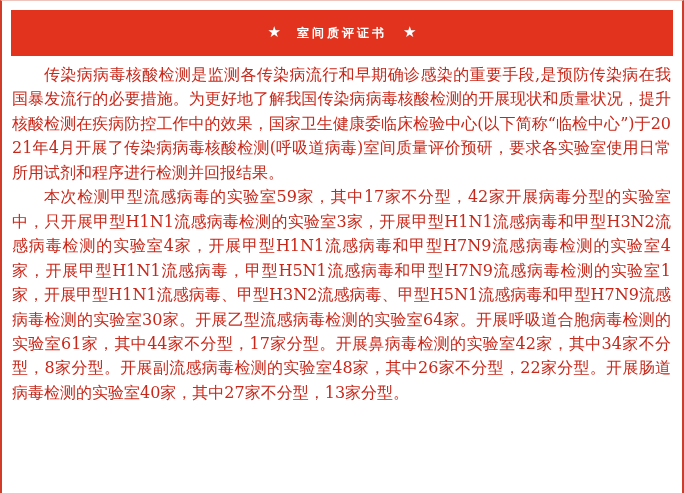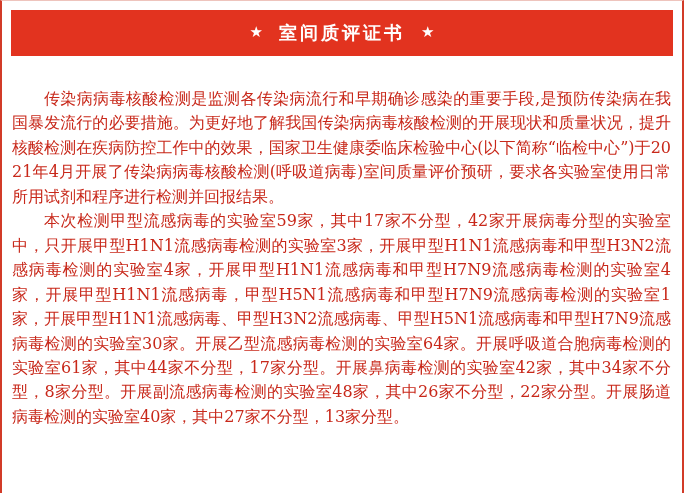--- a/index.html
+++ b/index.html
@@ -29,32 +29,32 @@
     margin:9px 9px 0 9px;
     height:46px;
     background:var(--banner-bg);
     color:var(--banner-text);
     display:flex;
     align-items:center;
     justify-content:center;
     gap:16px;
   }
   .banner-title{
-    font-size:18px;
+    font-size:12px;
     font-weight:bold;
     letter-spacing:3px;
   }
   .star{
     font-size:15px;
     line-height:1;
     transform:translateY(-1px);
   }
   .body-text{
     margin:0 11px 16px 10px;
-    padding-top:31px;
+    padding-top:7px;
     color:var(--body-text);
     font-size:16px;
     line-height:24.45px;
     text-align:justify;
   }
   .body-text p{
     margin:0;
     text-indent:2em;
     word-break:break-all;
   }

